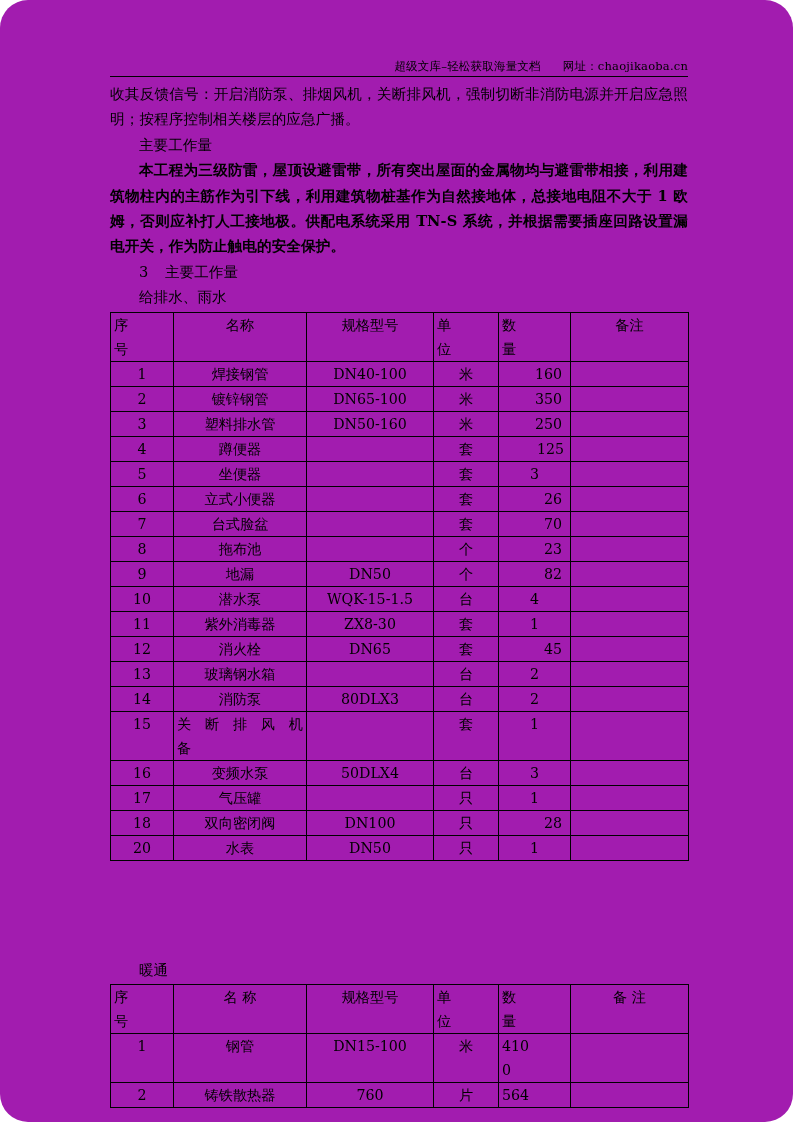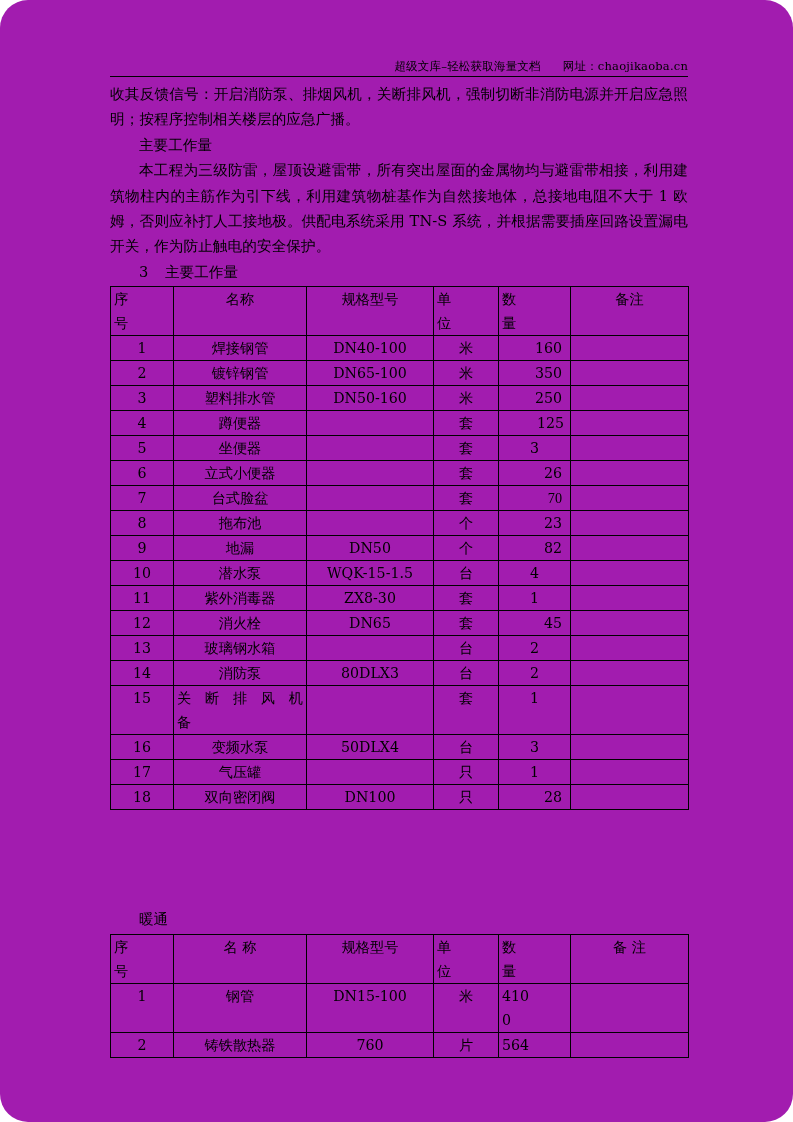--- a/index.html
+++ b/index.html
@@ -49,20 +49,21 @@
   .para {
     font-size: 14.6px;
     line-height: 25.4px;
     text-align: justify;
     text-justify: inter-ideograph;
     margin: 0;
     letter-spacing: 0.1px;
   }
   .para.indent2 {
     text-indent: 29px;
+    font-weight: bold;
   }
   .para.first {
     margin-top: 4px;
   }
   .lead {
     font-size: 14.6px;
     line-height: 25.4px;
     margin: 0;
     padding-left: 29px;
     white-space: nowrap;
@@ -155,20 +156,21 @@
     <div class="doc-header">
       <span>超级文库–轻松获取海量文档</span><span class="hdr-site">网址：chaojikaoba.cn</span>
     </div>
     <div class="header-rule"></div>
 
     <p class="para first">收其反馈信号：开启消防泵、排烟风机，关断排风机，强制切断非消防电源并开启应急照明；按程序控制相关楼层的应急广播。</p>
     <p class="lead">主要工作量</p>
     <p class="para indent2">本工程为三级防雷，屋顶设避雷带，所有突出屋面的金属物均与避雷带相接，利用建筑物柱内的主筋作为引下线，利用建筑物桩基作为自然接地体，总接地电阻不大于 1 欧姆，否则应补打人工接地极。供配电系统采用 TN-S 系统，并根据需要插座回路设置漏电开关，作为防止触电的安全保护。</p>
     <p class="lead"><span class="num-lbl">3</span><span>主要工作量</span></p>
 
+    <p class="tbl-caption">给排水、雨水</p>
     <div class="gap-before-t1"></div>
 
     <table class="qty">
       <colgroup>
         <col class="c-seq">
           <col class="c-name">
           <col class="c-spec">
         <col class="c-unit">
           <col class="c-qty">
           <col class="c-remark">
@@ -237,21 +239,21 @@
             <td class="ctr"></td>
             <td class="ctr">套</td>
             <td class="qtycell single" style="text-align: right; text-align-last: right; padding-right: 8px;">26</td>
             <td class="ctr"></td>
           </tr>
           <tr>
             <td class="ctr">7</td>
             <td class="ctr">台式脸盆</td>
             <td class="ctr"></td>
             <td class="ctr">套</td>
-            <td class="qtycell single" style="text-align: right; text-align-last: right; padding-right: 8px; font-family: Liberation Serif, serif;">70</td>
+            <td class="qtycell single" style="text-align: right; text-align-last: right; padding-right: 8px;">70</td>
             <td class="ctr"></td>
           </tr>
           <tr>
             <td class="ctr">8</td>
             <td class="ctr">拖布池</td>
             <td class="ctr"></td>
             <td class="ctr">个</td>
             <td class="qtycell single" style="text-align: left; text-align-last: right; padding-right: 8px;">23</td>
             <td class="ctr"></td>
           </tr>
@@ -329,20 +331,28 @@
             <td class="ctr">只</td>
             <td class="qtycell single" style="text-align: center; text-align-last: center; padding-right: 3px;">1</td>
             <td class="ctr"></td>
           </tr>
           <tr>
             <td class="ctr">18</td>
             <td class="ctr">双向密闭阀</td>
             <td class="ctr">DN100</td>
             <td class="ctr">只</td>
             <td class="qtycell single" style="text-align: right; text-align-last: right; padding-right: 8px; margin-left: 48px;">28</td>
+            <td class="ctr"></td>
+          </tr>
+          <tr>
+            <td class="ctr">20</td>
+            <td class="ctr">水表</td>
+            <td class="ctr">DN50</td>
+            <td class="ctr">只</td>
+            <td class="qtycell single" style="text-align: center; text-align-last: center; padding-right: 3px;">1</td>
             <td class="ctr"></td>
           </tr>
         </tbody>
     </table>
 
     <div class="gap-after-table"></div>
 
     <p class="tbl-caption">暖通</p>
     <div class="gap-before-t1"></div>
 

